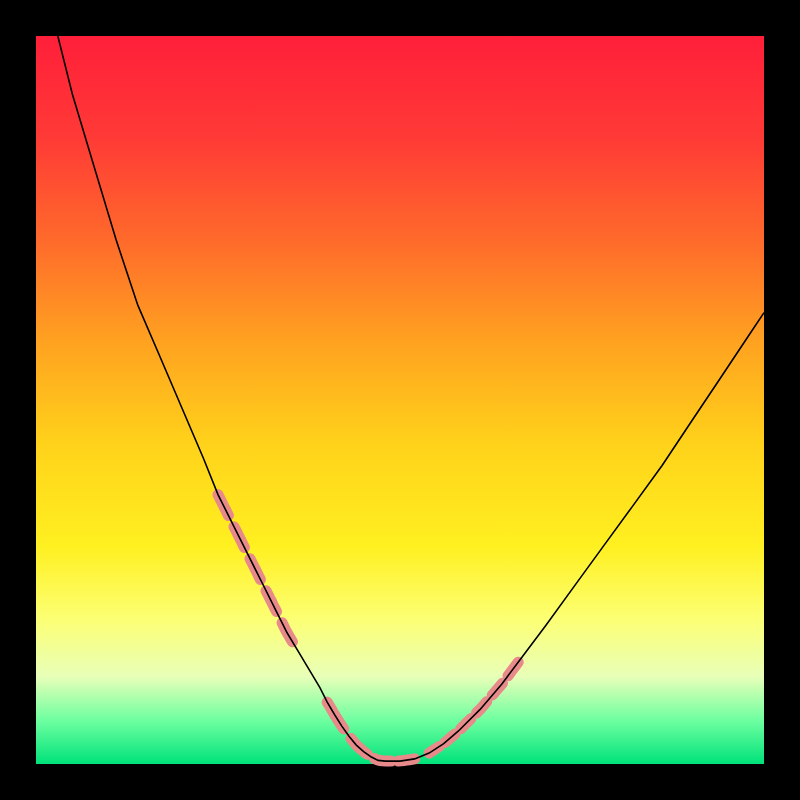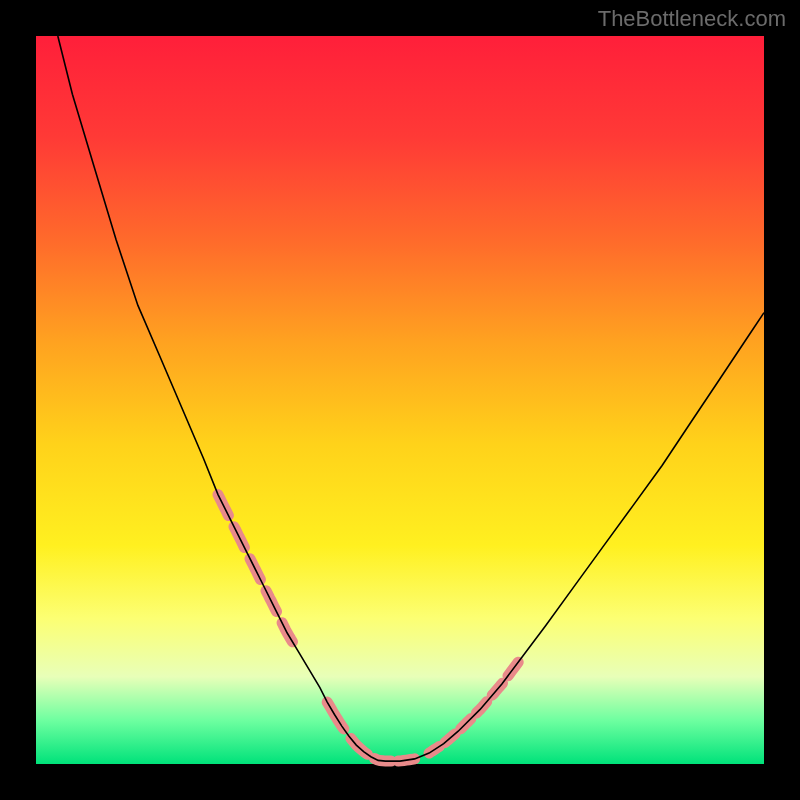--- a/index.html
+++ b/index.html
@@ -19,20 +19,19 @@
   .attrib{position:absolute;top:6px;right:14px;color:#6b6b6b;font-size:22px;font-weight:500}
   svg.curve{position:absolute;left:36px;top:36px;width:728px;height:728px;overflow:visible}
   svg.curve path.line{fill:none;stroke:#000;stroke-width:1.6}
   svg.curve path.dashseg{fill:none;stroke:#e98a8a;stroke-width:11;stroke-linecap:round}
 </style>
 </head>
 <body>
 
 <div class="frame">
   <div class="plot"></div>
-  <div class="attrib">TheBottleneck.com</div>
   <svg class="curve" viewBox="0 0 728 728">
     <path id="dash-left" class="dashseg" d="M182.0 458.6 L183.7 462.1 L185.5 465.6 L187.2 469.1 L188.9 472.5 L190.7 476.0 L192.4 479.5 M198.0 490.7 L199.8 494.1 L201.5 497.6 L203.2 501.1 L205.0 504.6 L206.7 508.0 L208.4 511.5 M214.0 522.7 L215.8 526.2 L217.5 529.6 L219.2 533.1 L221.0 536.6 L222.7 540.1 L224.4 543.5 M230.0 554.7 L231.8 558.2 L233.5 561.7 L235.3 565.1 L237.0 568.6 L238.7 572.1 L240.5 575.6 M246.1 586.8 L247.8 590.2 L249.5 593.7 L251.3 597.1 L253.0 600.0 L254.7 602.9 L256.5 605.8 "></path>
     <path id="dash-bottom" class="dashseg" d="M291.2 666.1 L294.0 670.8 L296.7 675.5 L299.5 680.1 L302.2 684.5 L305.0 688.9 L307.8 692.9 M314.9 702.5 L317.6 705.8 L320.4 709.1 L323.1 711.6 L325.9 714.1 L328.7 716.4 L331.4 718.3 M338.5 722.5 L341.3 723.9 L344.0 724.5 L346.8 724.8 L349.6 725.1 L352.3 725.1 L355.1 725.1 M362.2 725.1 L364.9 724.9 L367.7 724.5 L370.5 724.1 L373.2 723.7 L376.0 723.3 L378.7 722.8 "></path>
     <path id="dash-right" class="dashseg" d="M393.1 717.1 L394.8 716.0 L396.5 714.9 L398.2 713.7 L400.0 712.6 L401.7 711.5 L403.4 710.4 M408.9 706.6 L410.6 705.1 L412.3 703.7 L414.0 702.2 L415.7 700.8 L417.4 699.3 L419.1 697.9 M424.7 692.8 L426.4 691.1 L428.1 689.4 L429.8 687.7 L431.5 686.0 L433.2 684.3 L434.9 682.6 M440.4 677.0 L442.1 675.3 L443.9 673.6 L445.6 671.7 L447.3 669.7 L449.0 667.7 L450.7 665.7 M456.2 659.2 L457.9 657.3 L459.6 655.3 L461.3 653.3 L463.0 651.3 L464.8 649.3 L466.5 647.2 M472.0 639.8 L473.7 637.6 L475.4 635.3 L477.1 633.0 L478.8 630.7 L480.5 628.4 L482.2 626.2 "></path>
     <path id="main-curve" class="line" d="M21.8 0.0 L36.4 58.2 L58.2 131.0 L80.1 203.8 L101.9 269.4 L123.8 320.3 L145.6 371.3 L167.4 422.2 L182.0 458.6 L196.6 487.8 L211.1 516.9 L225.7 546.0 L240.2 575.1 L251.2 597.0 L262.1 615.2 L273.0 633.4 L283.9 651.6 L291.2 666.1 L298.5 678.5 L305.8 690.1 L313.0 700.3 L320.3 709.1 L327.6 715.6 L334.9 720.7 L342.2 724.4 L349.4 725.1 L364.0 725.1 L378.6 722.9 L393.1 717.1 L407.7 707.6 L422.2 695.2 L444.1 673.4 L465.9 647.9 L487.8 618.8 L509.6 589.7 L538.7 549.6 L567.8 509.6 L597.0 469.6 L626.1 429.5 L655.2 385.8 L684.3 342.2 L713.4 298.5 L728.0 276.6"></path>
   </svg>
 </div>
 
 </body></html>

